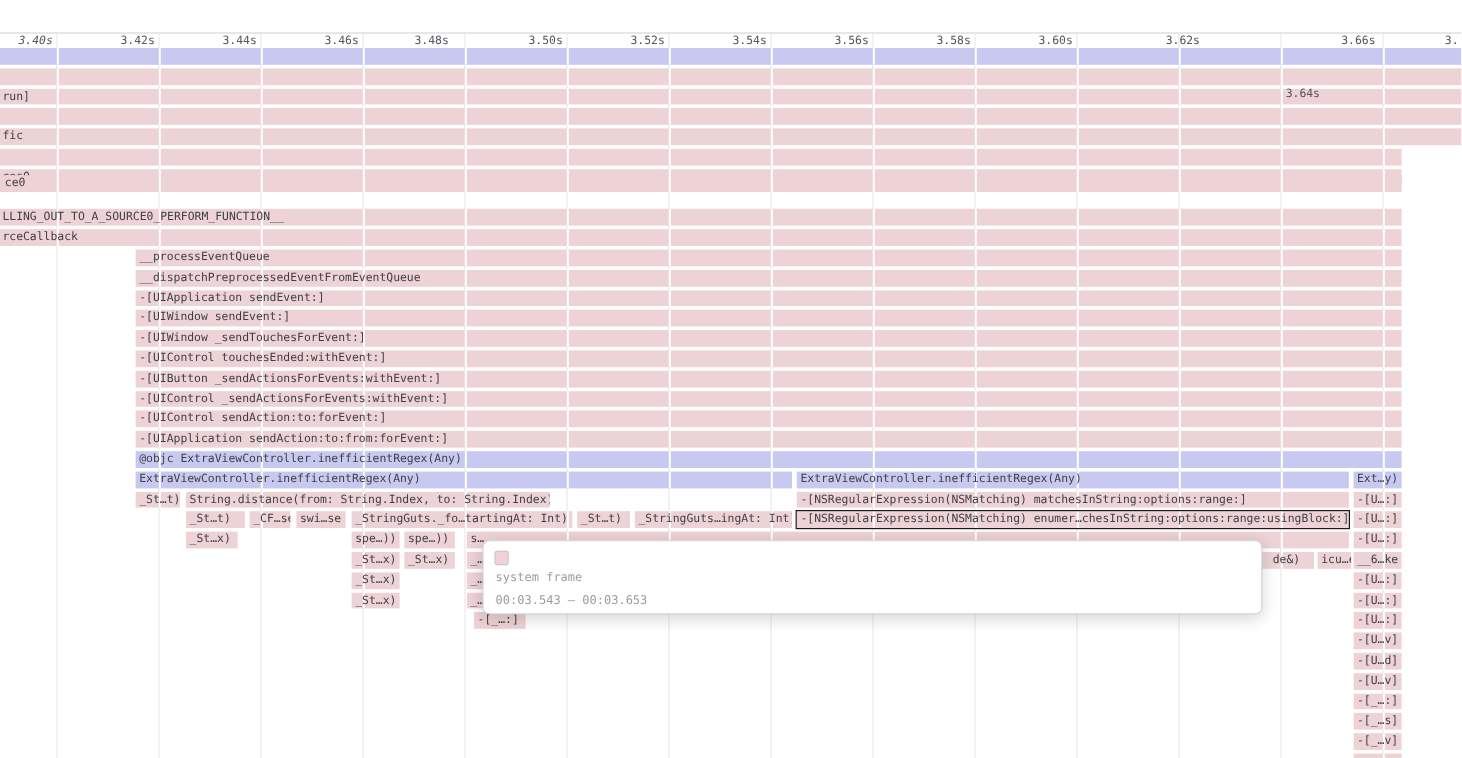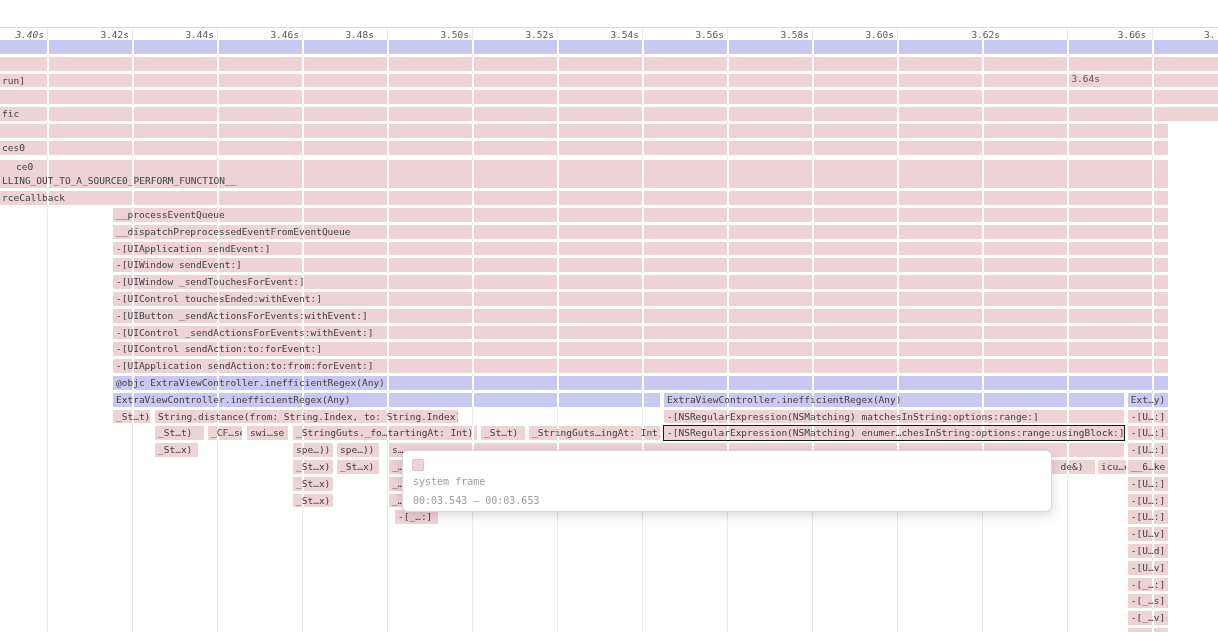--- a/index.html
+++ b/index.html
@@ -50,21 +50,21 @@
       <div class="vline" style="left: 1152px; background: rgb(234, 234, 239);"></div>
     </div>
   <div id="rows">
       <div class="bar lav" style="left: 0px; top: 40px; width: 1218px; height: 13.8px; background-image: linear-gradient(to right, rgba(0, 0, 0, 0) 0px, rgba(0, 0, 0, 0) 83px, rgb(255, 255, 255) 83px, rgb(255, 255, 255) 85px); background-size: 85px 100%; background-repeat: repeat-x; background-position-x: 49px; padding-left: 2px;"><span style="position: relative; z-index: 2;"></span></div>
       <div class="bar pink" style="left: 0px; top: 56.8px; width: 1218px; height: 13.8px; background-image: linear-gradient(to right, rgba(0, 0, 0, 0) 0px, rgba(0, 0, 0, 0) 83px, rgb(255, 255, 255) 83px, rgb(255, 255, 255) 85px); background-size: 85px 100%; background-repeat: repeat-x; background-position-x: 49px; padding-left: 2px;"><span style="position: relative; z-index: 2;"></span></div>
       <div class="bar pink" style="left: 0px; top: 73.6px; width: 1218px; height: 13.8px; background-image: linear-gradient(to right, rgba(0, 0, 0, 0) 0px, rgba(0, 0, 0, 0) 83px, rgb(255, 255, 255) 83px, rgb(255, 255, 255) 85px); background-size: 85px 100%; background-repeat: repeat-x; background-position-x: 49px; padding-left: 2px;"><span style="position: relative; z-index: 2;">run]</span></div>
       <div class="bar pink" style="left: 0px; top: 90.4px; width: 1218px; height: 13.8px; background-image: linear-gradient(to right, rgba(0, 0, 0, 0) 0px, rgba(0, 0, 0, 0) 83px, rgb(255, 255, 255) 83px, rgb(255, 255, 255) 85px); background-size: 85px 100%; background-repeat: repeat-x; background-position-x: 49px; padding-left: 2px;"><span style="position: relative; z-index: 2;"></span></div>
       <div class="bar pink" style="left: 0px; top: 107.2px; width: 1218px; height: 13.8px; background-image: linear-gradient(to right, rgba(0, 0, 0, 0) 0px, rgba(0, 0, 0, 0) 83px, rgb(255, 255, 255) 83px, rgb(255, 255, 255) 85px); background-size: 85px 100%; background-repeat: repeat-x; background-position-x: 49px; padding-left: 2px;"><span style="position: relative; z-index: 2;">fic</span></div>
       <div class="bar pink" style="left: 0px; top: 124px; width: 1168px; height: 13.8px; background-image: linear-gradient(to right, rgba(0, 0, 0, 0) 0px, rgba(0, 0, 0, 0) 83px, rgb(255, 255, 255) 83px, rgb(255, 255, 255) 85px); background-size: 85px 100%; background-repeat: repeat-x; background-position-x: 49px; padding-left: 2px;"><span style="position: relative; z-index: 2;"></span></div>
       <div class="bar pink" style="left: 0px; top: 140.8px; width: 1168px; height: 13.8px; background-image: linear-gradient(to right, rgba(0, 0, 0, 0) 0px, rgba(0, 0, 0, 0) 83px, rgb(255, 255, 255) 83px, rgb(255, 255, 255) 85px); background-size: 85px 100%; background-repeat: repeat-x; background-position-x: 49px; padding-left: 2px;"><span style="position: relative; z-index: 2;">ces0</span></div>
-      <div class="bar pink" style="left: 0px; top: 160px; width: 1168px; height: 13.8px; background-image: linear-gradient(to right, rgba(0, 0, 0, 0) 0px, rgba(0, 0, 0, 0) 83px, rgb(255, 255, 255) 83px, rgb(255, 255, 255) 85px); background-size: 85px 100%; background-repeat: repeat-x; background-position-x: 49px; padding-left: 16px;"><span style="position: relative; z-index: 2;">ce0</span></div>
+      <div class="bar pink" style="left: 0px; top: 146px; width: 1168px; height: 13.8px; background-image: linear-gradient(to right, rgba(0, 0, 0, 0) 0px, rgba(0, 0, 0, 0) 83px, rgb(255, 255, 255) 83px, rgb(255, 255, 255) 85px); background-size: 85px 100%; background-repeat: repeat-x; background-position-x: 49px; padding-left: 4px;"><span style="position: relative; z-index: 2;">ce0</span></div>
       <div class="bar pink" style="left: 0px; top: 174.4px; width: 1168px; height: 13.8px; background-image: linear-gradient(to right, rgba(0, 0, 0, 0) 0px, rgba(0, 0, 0, 0) 83px, rgb(255, 255, 255) 83px, rgb(255, 255, 255) 85px); background-size: 85px 100%; background-repeat: repeat-x; background-position-x: 49px; padding-left: 2px;"><span style="position: relative; z-index: 2;">LLING_OUT_TO_A_SOURCE0_PERFORM_FUNCTION__</span></div>
       <div class="bar pink" style="left: 0px; top: 191.2px; width: 1168px; height: 13.8px; background-image: linear-gradient(to right, rgba(0, 0, 0, 0) 0px, rgba(0, 0, 0, 0) 83px, rgb(255, 255, 255) 83px, rgb(255, 255, 255) 85px); background-size: 85px 100%; background-repeat: repeat-x; background-position-x: 49px; padding-left: 2px;"><span style="position: relative; z-index: 2;">rceCallback</span></div>
       <div class="bar pink" style="left: 113px; top: 208px; width: 1055px; height: 13.8px; background-image: linear-gradient(to right, rgba(0, 0, 0, 0) 0px, rgba(0, 0, 0, 0) 83px, rgb(255, 255, 255) 83px, rgb(255, 255, 255) 85px); background-size: 85px 100%; background-repeat: repeat-x; background-position-x: 21px;"><span style="position: relative; z-index: 2;">__processEventQueue</span></div>
       <div class="bar pink" style="left: 113px; top: 224.8px; width: 1055px; height: 13.8px; background-image: linear-gradient(to right, rgba(0, 0, 0, 0) 0px, rgba(0, 0, 0, 0) 83px, rgb(255, 255, 255) 83px, rgb(255, 255, 255) 85px); background-size: 85px 100%; background-repeat: repeat-x; background-position-x: 21px;"><span style="position: relative; z-index: 2;">__dispatchPreprocessedEventFromEventQueue</span></div>
       <div class="bar pink" style="left: 113px; top: 241.6px; width: 1055px; height: 13.8px; background-image: linear-gradient(to right, rgba(0, 0, 0, 0) 0px, rgba(0, 0, 0, 0) 83px, rgb(255, 255, 255) 83px, rgb(255, 255, 255) 85px); background-size: 85px 100%; background-repeat: repeat-x; background-position-x: 21px;"><span style="position: relative; z-index: 2;">-[UIApplication sendEvent:]</span></div>
       <div class="bar pink" style="left: 113px; top: 258.4px; width: 1055px; height: 13.8px; background-image: linear-gradient(to right, rgba(0, 0, 0, 0) 0px, rgba(0, 0, 0, 0) 83px, rgb(255, 255, 255) 83px, rgb(255, 255, 255) 85px); background-size: 85px 100%; background-repeat: repeat-x; background-position-x: 21px;"><span style="position: relative; z-index: 2;">-[UIWindow sendEvent:]</span></div>
       <div class="bar pink" style="left: 113px; top: 275.2px; width: 1055px; height: 13.8px; background-image: linear-gradient(to right, rgba(0, 0, 0, 0) 0px, rgba(0, 0, 0, 0) 83px, rgb(255, 255, 255) 83px, rgb(255, 255, 255) 85px); background-size: 85px 100%; background-repeat: repeat-x; background-position-x: 21px;"><span style="position: relative; z-index: 2;">-[UIWindow _sendTouchesForEvent:]</span></div>
       <div class="bar pink" style="left: 113px; top: 292px; width: 1055px; height: 13.8px; background-image: linear-gradient(to right, rgba(0, 0, 0, 0) 0px, rgba(0, 0, 0, 0) 83px, rgb(255, 255, 255) 83px, rgb(255, 255, 255) 85px); background-size: 85px 100%; background-repeat: repeat-x; background-position-x: 21px;"><span style="position: relative; z-index: 2;">-[UIControl touchesEnded:withEvent:]</span></div>
       <div class="bar pink" style="left: 113px; top: 308.8px; width: 1055px; height: 13.8px; background-image: linear-gradient(to right, rgba(0, 0, 0, 0) 0px, rgba(0, 0, 0, 0) 83px, rgb(255, 255, 255) 83px, rgb(255, 255, 255) 85px); background-size: 85px 100%; background-repeat: repeat-x; background-position-x: 21px;"><span style="position: relative; z-index: 2;">-[UIButton _sendActionsForEvents:withEvent:]</span></div>
       <div class="bar pink" style="left: 113px; top: 325.6px; width: 1055px; height: 13.8px; background-image: linear-gradient(to right, rgba(0, 0, 0, 0) 0px, rgba(0, 0, 0, 0) 83px, rgb(255, 255, 255) 83px, rgb(255, 255, 255) 85px); background-size: 85px 100%; background-repeat: repeat-x; background-position-x: 21px;"><span style="position: relative; z-index: 2;">-[UIControl _sendActionsForEvents:withEvent:]</span></div>

